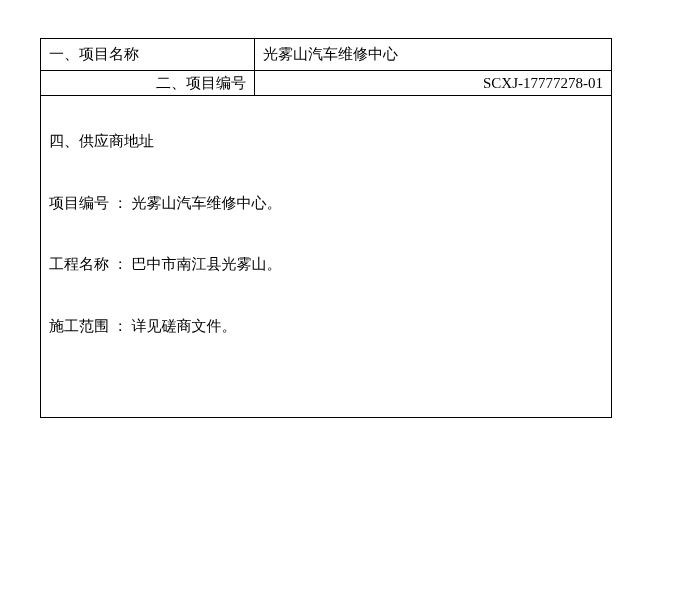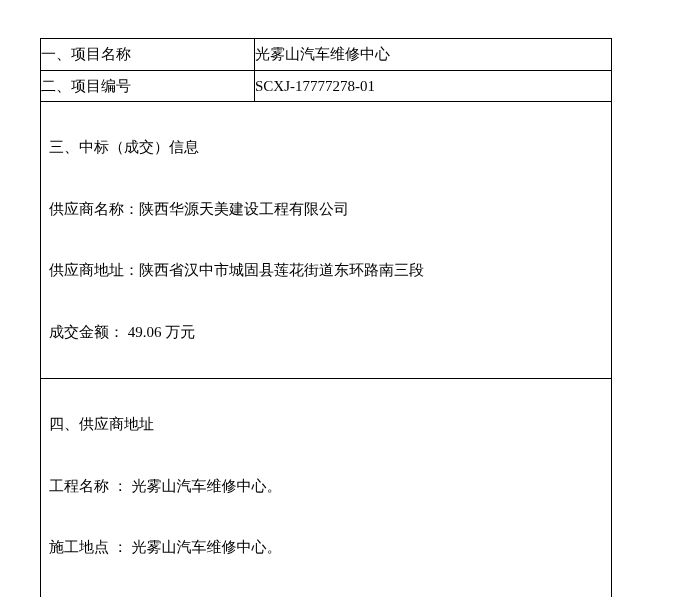--- a/index.html
+++ b/index.html
@@ -26,26 +26,26 @@
     width: 571px;
     border-collapse: collapse;
     table-layout: fixed;
   }
   col.c1 { width: 214px; }
   col.c2 { width: 357px; }
   td {
     border: 1px solid #000000;
     font-size: 15px;
     line-height: 1;
-    padding: 0 0;
+    padding: 0 8px;
     vertical-align: middle;
     white-space: pre;
     overflow: hidden;
   }
-  tr.r-simple td { height: 31px; }
+  tr.r-simple td { height: 25px; text-align: right; }
   tr.r-first td  { height: 32px; }
   td.block {
     padding: 0 8px;
     vertical-align: top;
   }
   td.block .line {
     height: 31.5px;
     line-height: 31.5px;
     white-space: pre;
   }
@@ -64,34 +64,26 @@
         <tr class="r-first">
       <td>一、项目名称</td>
       <td>光雾山汽车维修中心</td>
     </tr>
 
     <tr class="r-simple">
       <td>二、项目编号</td>
       <td>SCXJ-17777278-01</td>
     </tr>
 
-    <tr>
-      <td class="block" colspan="2">
-        <div class="line">三、中标（成交）信息</div>
-        <div class="line">供应商名称：陕西华源天美建设工程有限公司</div>
-        <div class="line">供应商地址：陕西省汉中市城固县莲花街道东环路南三段</div>
-        <div class="line">成交金额： 49.06 万元</div>
-      </td>
-    </tr>
 
     <tr>
       <td class="block" colspan="2">
         <div class="line">四、供应商地址</div>
-        <div class="line">工程名称 ： 光雾山汽车维修中心。</div>
-        <div class="line">施工地点 ： 光雾山汽车维修中心。</div>
+        <div class="line">项目编号 ： 光雾山汽车维修中心。</div>
+        <div class="line">工程名称 ： 巴中市南江县光雾山。</div>
         <div class="line">施工范围 ： 详见磋商文件。</div>
         
         
         
       </td>
     </tr>
 
   </tbody>
     </table>
 </div>

